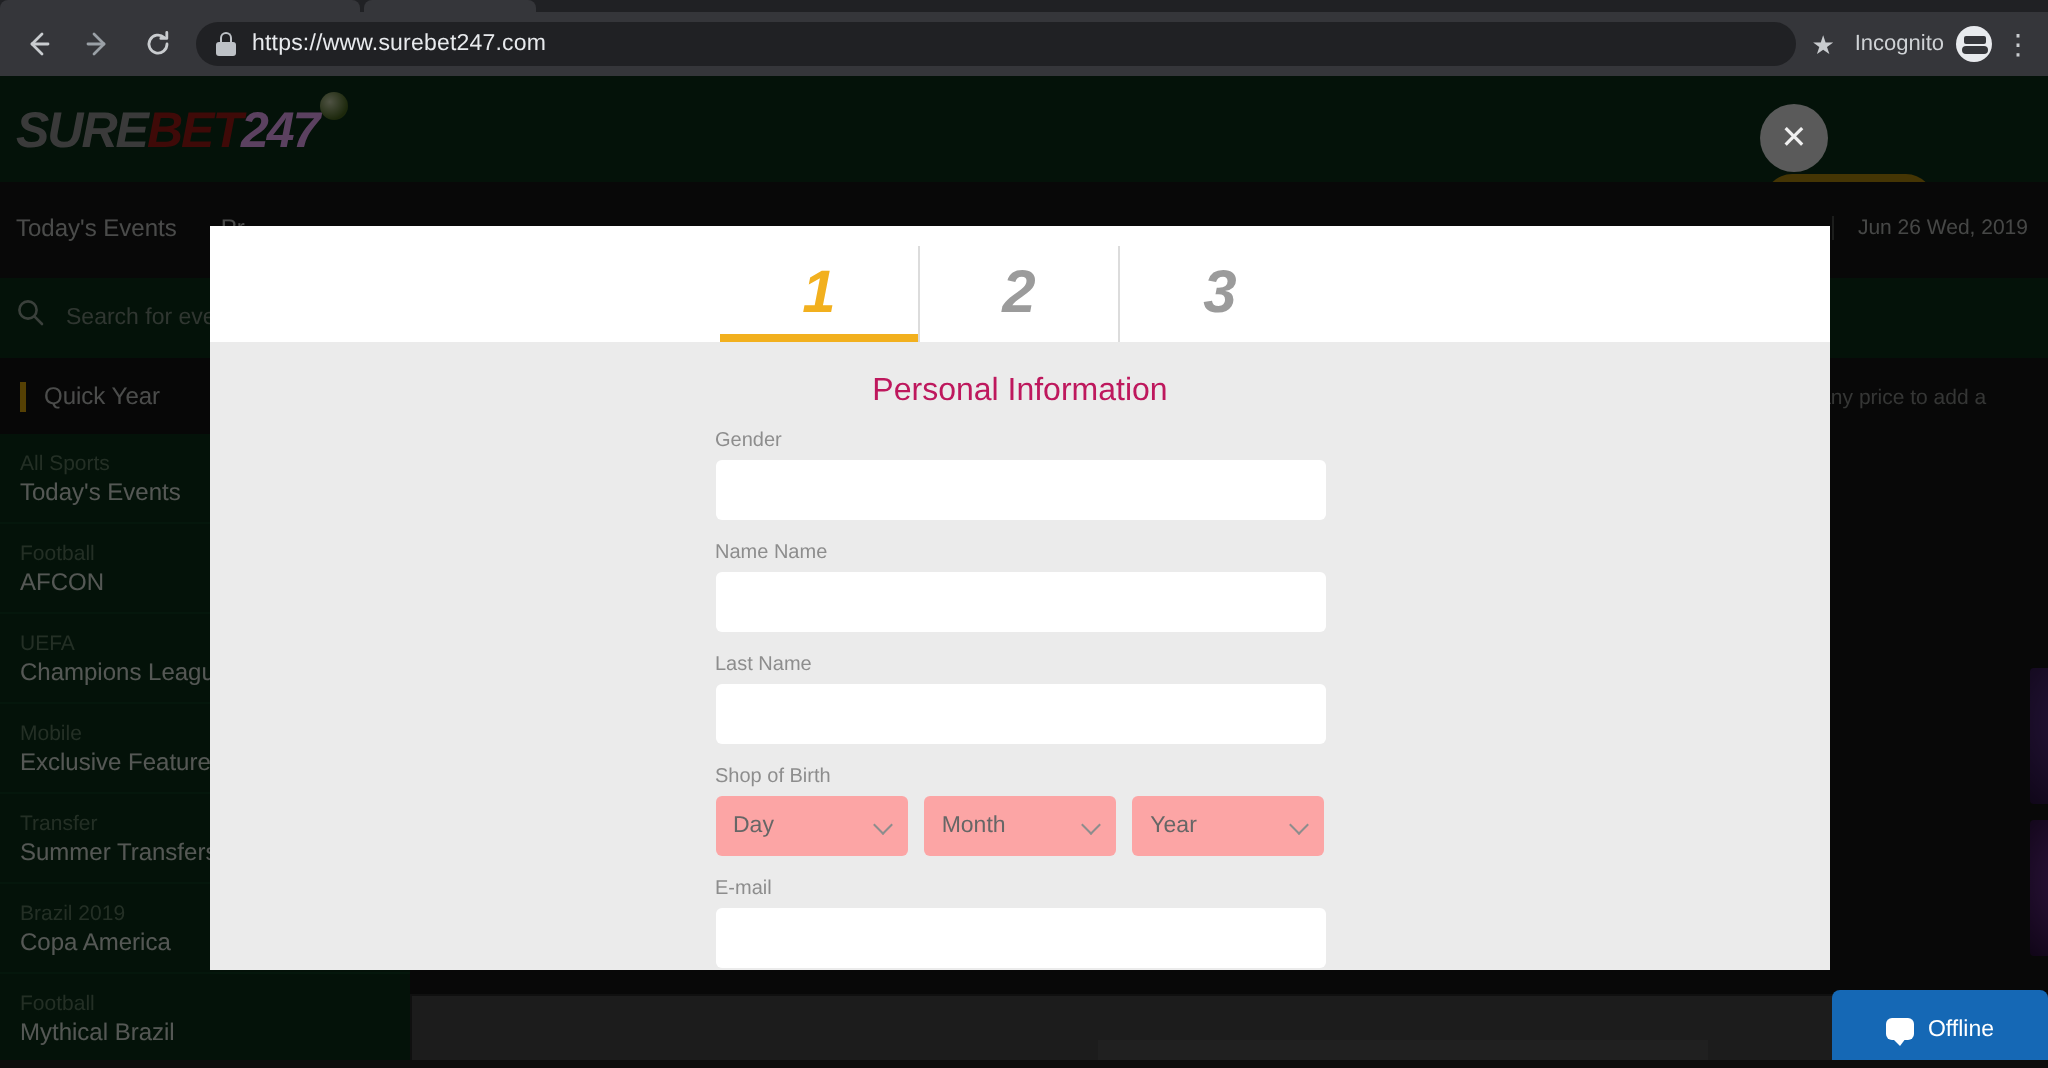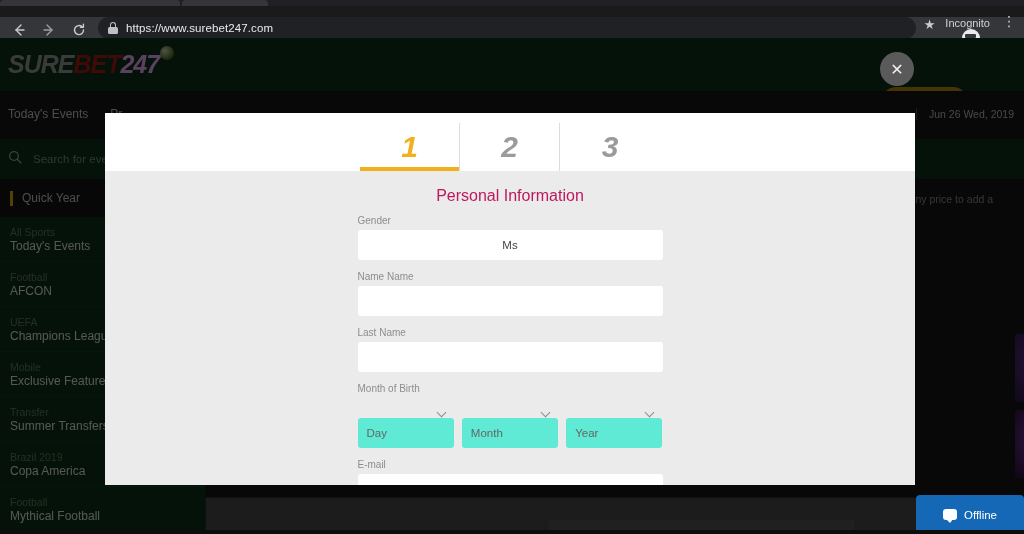--- a/index.html
+++ b/index.html
@@ -19,40 +19,40 @@
   .browser-tabstrip .tab-a {
     position: absolute; left: 0; top: 0; width: 180px; height: 6px;
     background: #35363a; border-top-left-radius: 4px; border-top-right-radius: 4px;
   }
   .browser-tabstrip .tab-b {
     position: absolute; left: 182px; top: 0; width: 86px; height: 6px;
     background: #35363a; border-top-left-radius: 4px; border-top-right-radius: 4px;
   }
   .browser-toolbar {
     position: absolute; left: 0; top: 6px; width: 1024px; height: 32px;
-    background: #35363a; display: flex;  margin-top: 11px;
+    background: #35363a; display: flex; align-items: center;
   }
   .nav-btn {
     width: 26px; height: 26px; margin-left: 4px;
     display: flex; align-items: center; justify-content: center;
     color: #c9cccf; font-size: 14px; border-radius: 50%;
   }
   .nav-btn.first { margin-left: 6px; }
   .nav-btn svg { display: block; }
   .omnibox {
     flex: 1; height: 22px; margin: 0 8px 0 6px;
     background: #202124; border-radius: 11px;
     display: flex; align-items: center; padding: 0 10px;
   }
   .lock-icon { width: 10px; height: 12px; margin-right: 8px; position: relative; flex: none; }
   .lock-icon .body { position: absolute; left: 0; bottom: 0; width: 10px; height: 7px; background: #bdc1c6; border-radius: 1.5px; }
   .lock-icon .shackle { position: absolute; left: 2px; top: 0; width: 6px; height: 6px; border: 1.6px solid #bdc1c6; border-bottom: none; border-radius: 3px 3px 0 0; }
   .url-text { color: #e8eaed; font-size: 11.5px; letter-spacing: .1px; }
   .star-icon { color: #c9cccf; font-size: 13px; margin-right: 10px; }
-  .incognito-wrap { display: flex; align-items: center; margin-right: 6px; flex-direction: column; }
+  .incognito-wrap { display: flex; align-items: center; margin-right: 6px; }
   .incognito-label { color: #cfd2d5; font-size: 11px; margin-right: 6px; }
   .incognito-badge {
     width: 18px; height: 18px; border-radius: 50%;
     background: #e8eaed; position: relative;
   }
   .incognito-badge .hat { position: absolute; left: 3.5px; top: 4.5px; width: 11px; height: 4px; background: #35363a; border-radius: 1px; }
   .incognito-badge .glass { position: absolute; left: 2.5px; top: 9.5px; width: 13px; height: 4px; background: #35363a; border-radius: 2px; }
   .kebab { color: #c9cccf; font-size: 14px; line-height: 8px; margin-right: 8px; text-align: center; width: 14px; }
 
   
@@ -162,23 +162,23 @@
   .gender-toggle button {
     flex: 1; background: #fff; border: none; font-size: 11.5px; color: #444; font-family: inherit;
   }
   .text-input {
     width: 100%; height: 30px; background: #fff; border: none; border-radius: 3px;
     padding: 0 9px; font-size: 12px; color: #333; font-family: inherit;
   }
   .dob-row { display: flex; gap: 8px; }
   .select-wrap { position: relative; flex: 1; }
   .select-wrap select {
-    width: 100%; height: 30px; background: #5eead4; border: none; border-radius: 3px;
+    width: 100%; height: 30px; background: #fca5a5; border: none; border-radius: 3px;
     padding: 0 20px 0 9px; font-size: 11.5px; color: #666; appearance: none;
-    -webkit-appearance: none; font-family: inherit; margin-top: 20px;
+    -webkit-appearance: none; font-family: inherit;
   }
   .select-wrap .chev {
     position: absolute; right: 9px; top: 11px; width: 7px; height: 7px;
     border-right: 1.4px solid #8d8d8d; border-bottom: 1.4px solid #8d8d8d;
     transform: rotate(45deg); pointer-events: none;
   }
 
   
   .chat-widget {
     position: absolute; left: 916px; top: 495px; width: 108px; height: 39px;
@@ -306,21 +306,21 @@
       <div class="ql-item">
         <div class="cat">Transfer</div>
         <div class="nm">Summer Transfers</div>
       </div>
       <div class="ql-item">
         <div class="cat">Brazil 2019</div>
         <div class="nm">Copa America</div>
       </div>
       <div class="ql-item">
         <div class="cat">Football</div>
-        <div class="nm">Mythical Football</div>
+        <div class="nm">Mythical Brazil</div>
       </div>
       <div class="ql-item">
         
         
       </div>
     </div>
 
     <div class="content">
       <div class="betslip-note">on any price to add a</div>
 
@@ -351,36 +351,35 @@
       <div class="step">2</div>
       <div class="step">3</div>
     </div>
     <div class="modal-title">Personal Information</div>
 
     <div class="form">
 
       <div class="field">
         <div class="field-label">Gender</div>
         <div class="gender-toggle">
-          <button>Ms</button>
         </div>
       </div>
 
       <div class="field">
         <div class="field-label">Name Name</div>
         <input class="text-input" type="text" value="" style="">
       </div>
 
       <div class="field">
         <div class="field-label">Last Name</div>
         <input class="text-input" type="text" value="" style="">
       </div>
 
       <div class="field">
-        <div class="field-label">Month of Birth</div>
+        <div class="field-label">Shop of Birth</div>
         <div class="dob-row">
           <div class="select-wrap">
             <select><option>Day</option></select>
             <span class="chev"></span>
           </div>
           <div class="select-wrap">
             <select><option>Month</option></select>
             <span class="chev"></span>
           </div>
           <div class="select-wrap">

